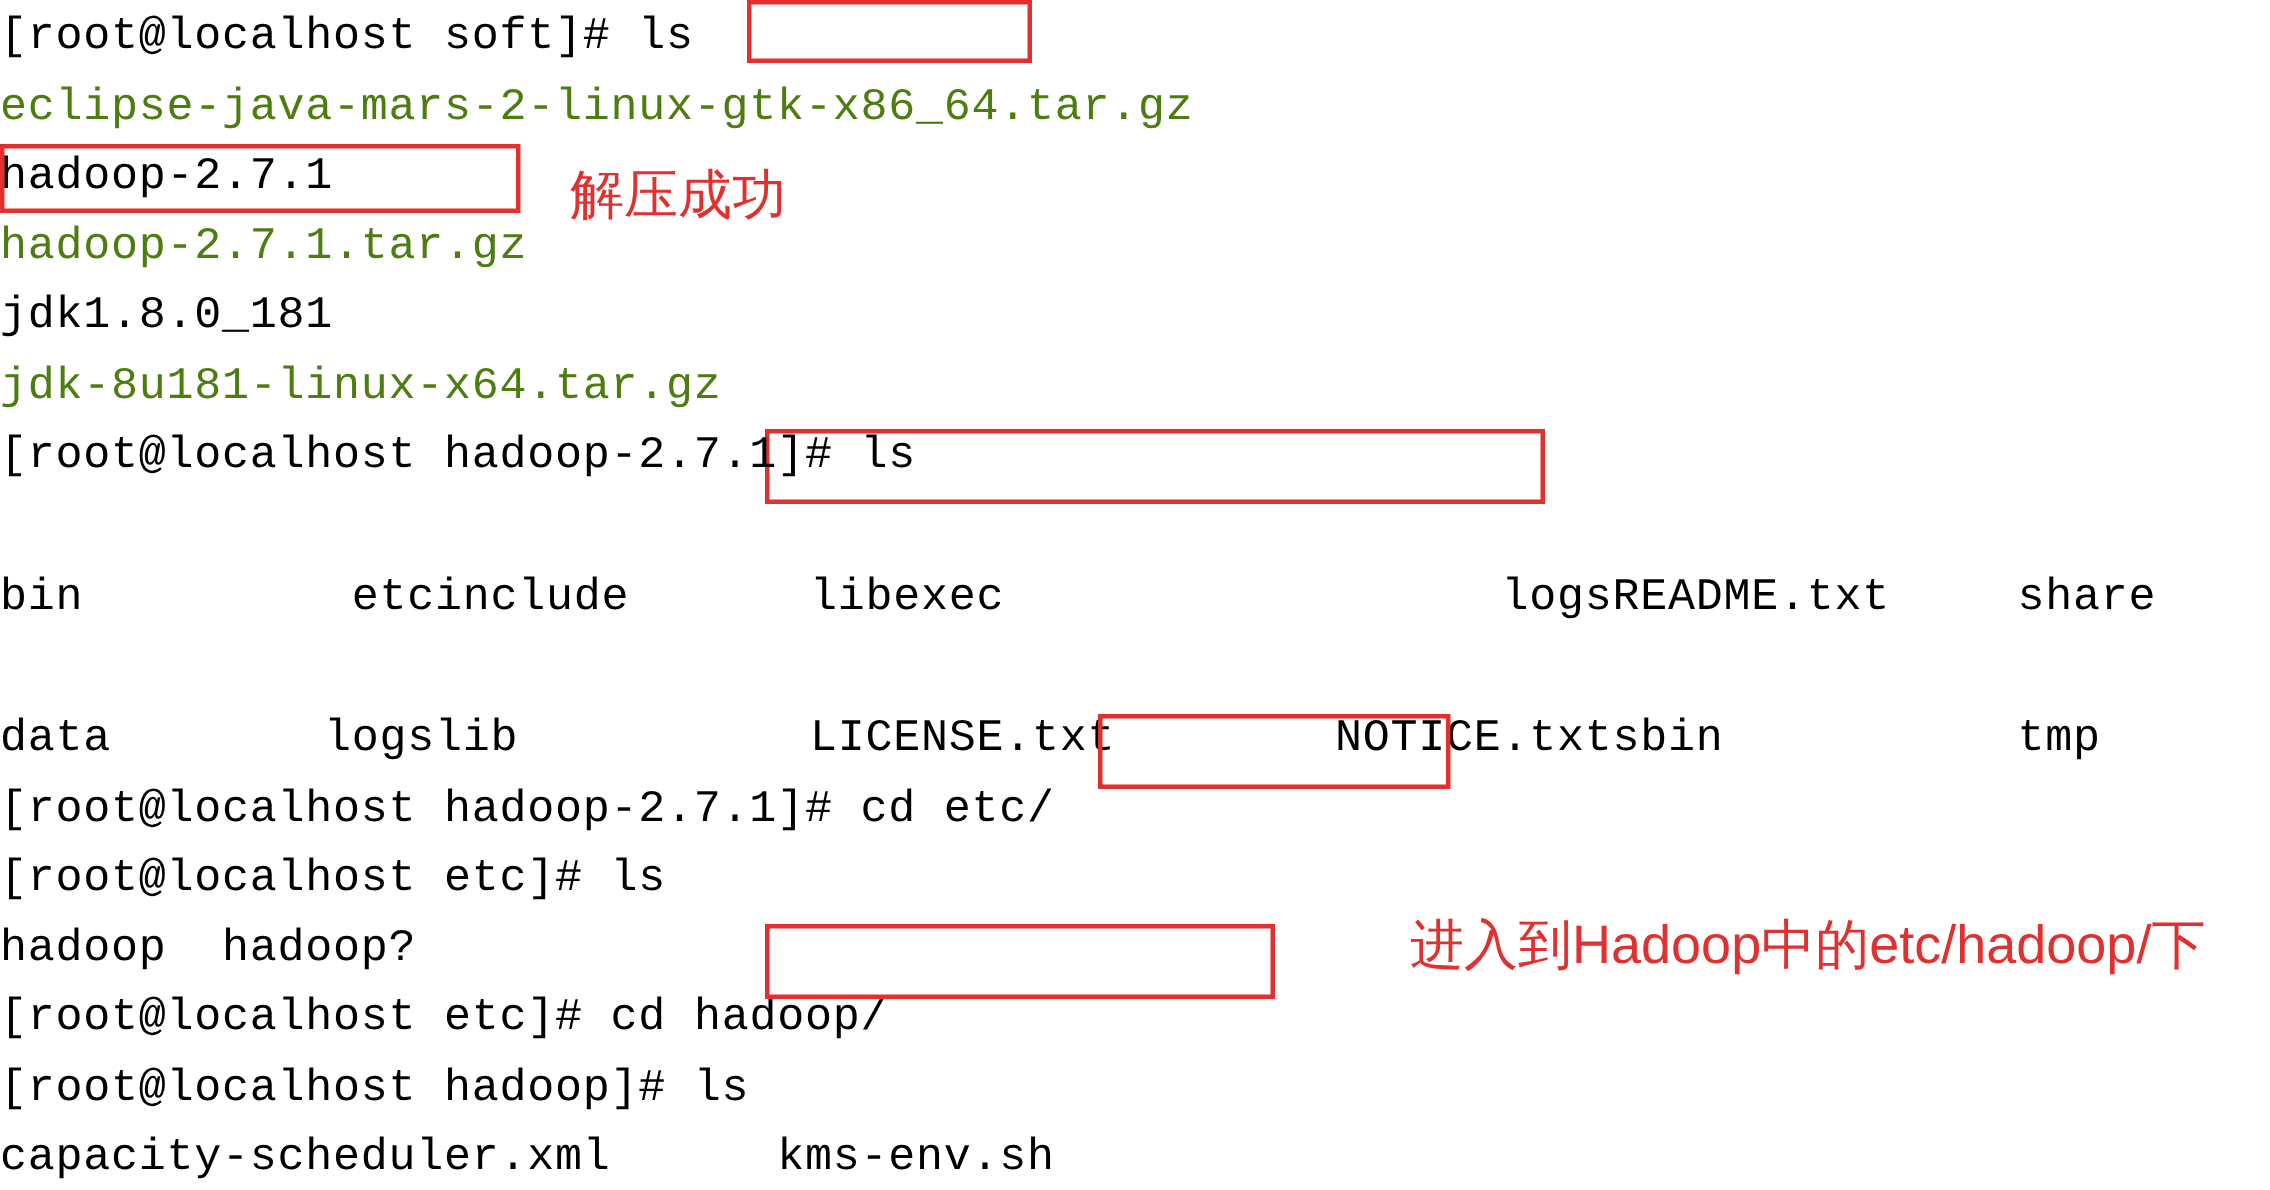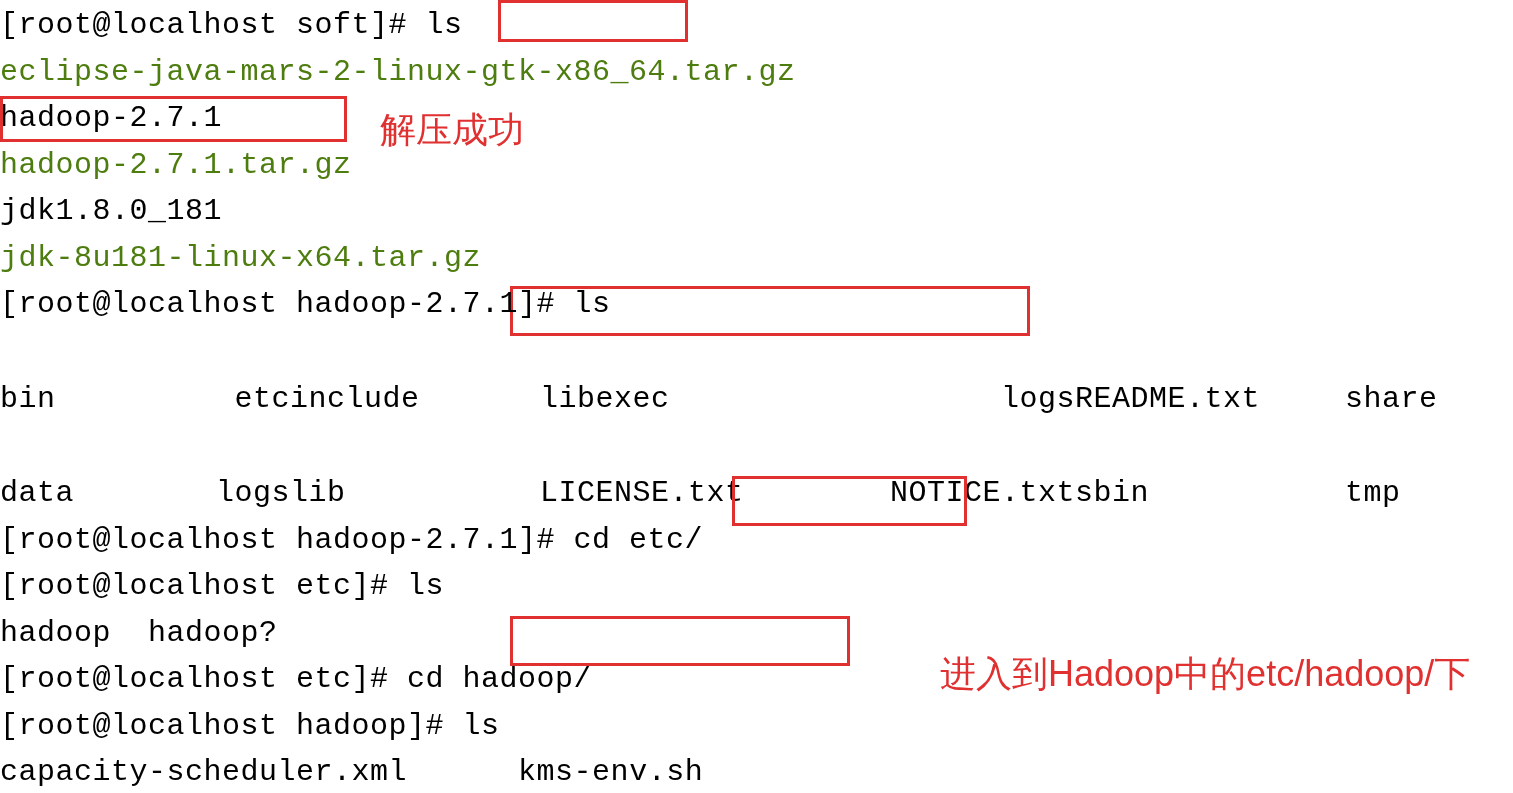--- a/index.html
+++ b/index.html
@@ -82,19 +82,19 @@
 
   <div class="line"><span class="black">[root@localhost hadoop-2.7.1]# </span><span class="black">cd etc/</span></div>
   <div class="red-box" style="top:474px; left:732px; width:235px; height:50px;"></div>
 
   <div class="line"><span class="black">[root@localhost etc]# </span><span class="black">ls</span></div>
 
   <div class="line"><span class="blue">hadoop</span><span class="blue">  </span><span class="blue">hadoop?</span></div>
 
   <div class="line"><span class="black">[root@localhost etc]# </span><span class="black">cd hadoop/</span></div>
   <div class="red-box" style="top:614px; left:510px; width:340px; height:50px;"></div>
-  <span class="red-annotation" style="top:600px; left:940px;margin-top:44px;">进入到Hadoop中的etc/hadoop/下</span>
+  <span class="red-annotation" style="top:600px; left:940px;">进入到Hadoop中的etc/hadoop/下</span>
 
   <div class="line"><span class="black">[root@localhost hadoop]# </span><span class="black">ls</span></div>
 
   <div class="line"><span class="black">capacity-scheduler.xml</span><span class="black">      </span><span class="black">kms-env.sh</span></div>
 
 </div>
 
 </body></html>

